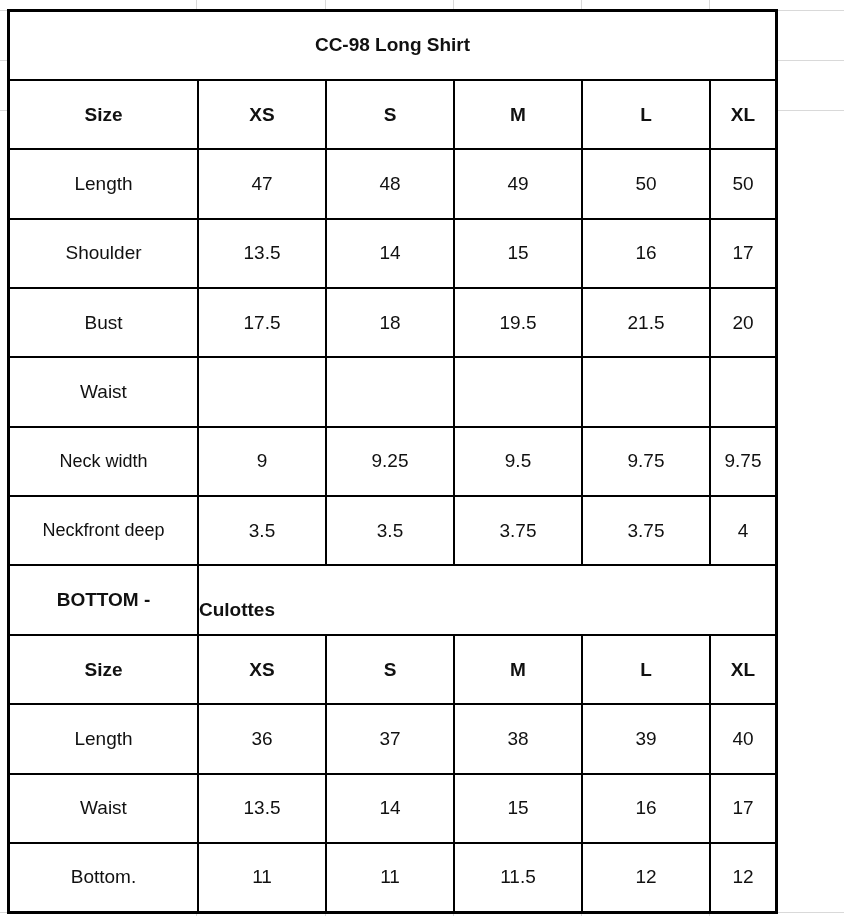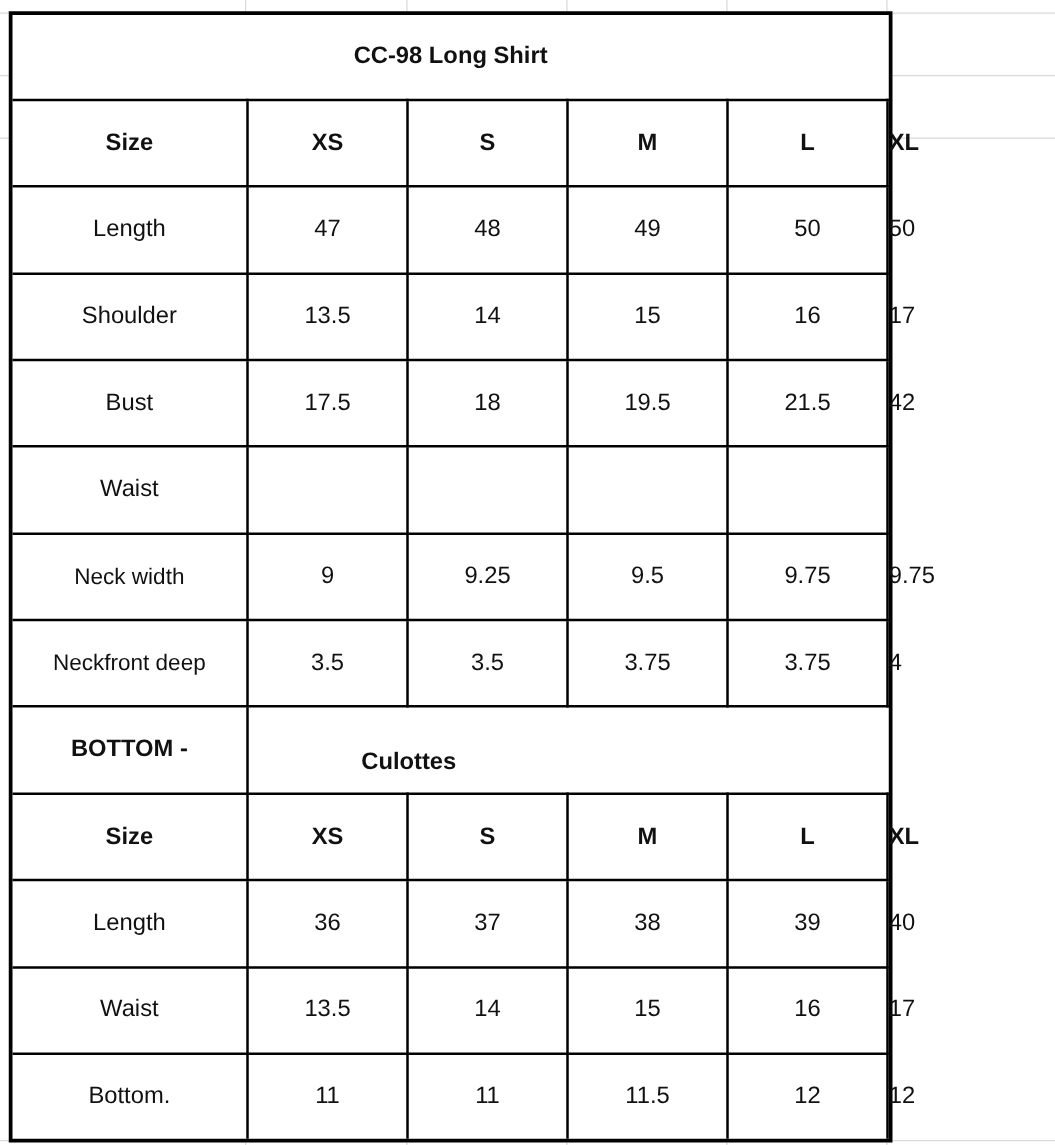--- a/index.html
+++ b/index.html
@@ -5,21 +5,21 @@
   html, body { margin:0; padding:0; }
   body {
     width:844px; height:916px; position:relative; overflow:hidden;
     background:#ffffff;
     font-family: "Liberation Sans", "DejaVu Sans", sans-serif;
     color:#111;
   }
   .bg-grid-v { position:absolute; top:0; bottom:0; width:1px; background:#d9d9d9; }
   .bg-grid-h { position:absolute; left:0; right:0; height:1px; background:#d9d9d9; }
   .sheet {
-    position:absolute; left:7px; top:9px; width:707px; height:905px;
+    position:absolute; left:7px; top:9px; width:771px; height:905px;
     border:3px solid #000; box-sizing:border-box; background:#fff;
   }
   table {
     border-collapse:collapse; width:100%; height:100%; table-layout:fixed;
   }
   td {
     border:2px solid #000; text-align:center; vertical-align:middle;
     font-size:19px; height:48px; padding:0; white-space:nowrap;
   }
   tr:first-child td { border-top:none; }
@@ -81,21 +81,21 @@
           <td>15</td>
           <td>16</td>
           <td>17</td>
         </tr>
         <tr>
           <td>Bust</td>
           <td>17.5</td>
           <td>18</td>
           <td>19.5</td>
           <td>21.5</td>
-          <td>42</td>
+          <td>20</td>
         </tr>
         <tr>
           <td>Waist</td>
           <td></td>
           <td></td>
           <td></td>
           <td></td>
           <td></td>
         </tr>
         <tr>
@@ -109,21 +109,21 @@
         <tr>
           <td class="small">Neckfront deep</td>
           <td>3.5</td>
           <td>3.5</td>
           <td>3.75</td>
           <td>3.75</td>
           <td>4</td>
         </tr>
         <tr id="bottom-section-row">
         <td class="bold">BOTTOM -</td>
-        <td colspan="5" class="bold" style="text-align:left;padding-left:0;"><span style="display: inline-block; width: 256px; text-align: center; margin-top: 20px;">Culottes</span></td>
+        <td colspan="5" class="bold" style="text-align:left;padding-left:0;"><span style="display: inline-block; width: 256px;  margin-top: 20px;">Culottes</span></td>
       </tr>
       <tr id="bottom-size-header">
         <td class="bold">Size</td>
         <td class="bold">XS</td>
         <td class="bold">S</td>
         <td class="bold">M</td>
         <td class="bold">L</td>
         <td class="bold">XL</td>
       </tr>
 

